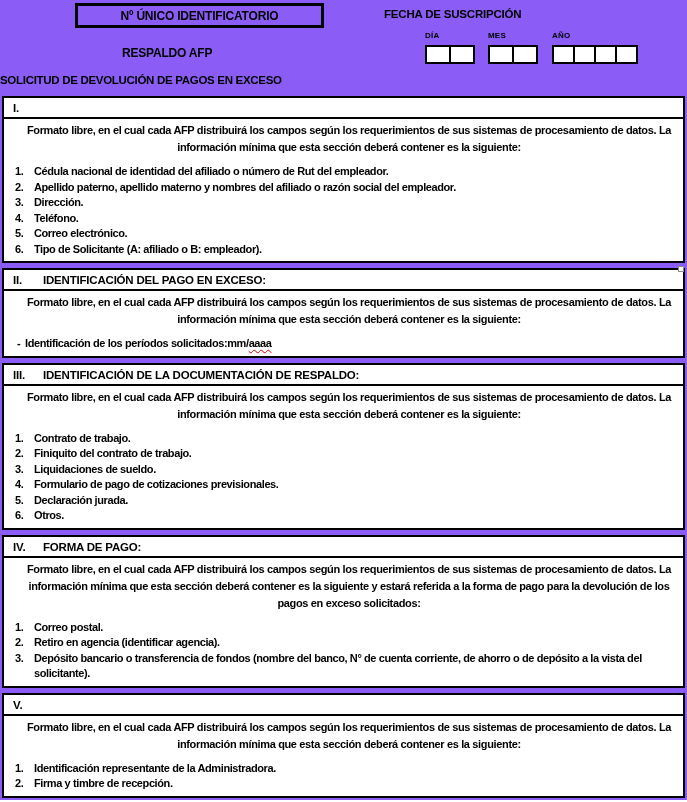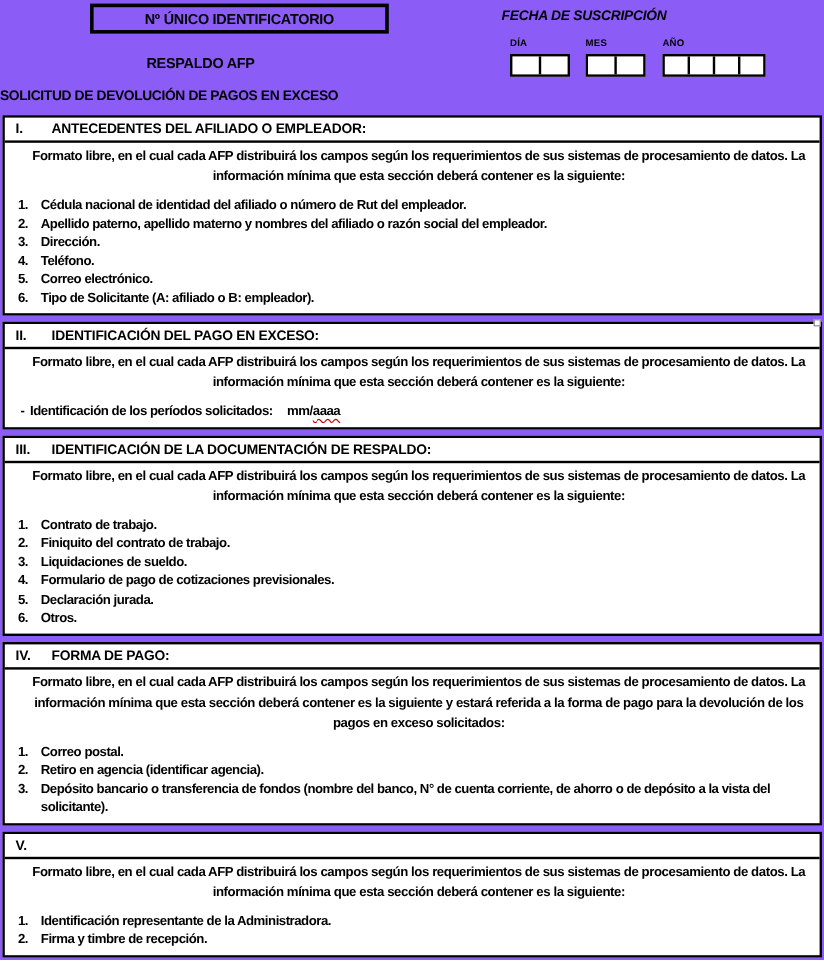--- a/index.html
+++ b/index.html
@@ -16,21 +16,21 @@
   }
 
   
   .top-header { position: relative; height: 96px; }
   .uid-box {
     position: absolute; left: 75px; top: 3px; width: 249px; height: 25px;
     border: 3px solid #000;
     display: flex; align-items: center; justify-content: center;
     font-size: 12px; letter-spacing: -0.2px;
   }
-  .fecha-label { position: absolute; left: 418px; top: 8px; font-size: 11.5px; letter-spacing: -0.2px; font-style: italic; }
+  .fecha-label { position: absolute; left: 384px; top: 8px; font-size: 11.5px; letter-spacing: -0.2px; }
   .logo-label  { position: absolute; left: 122px; top: 46px; font-size: 12px; letter-spacing: -0.2px; }
   .date-group  { position: absolute; top: 31px; text-align: left; }
   .date-group .lbl { display: block; font-size: 8px; line-height: 10px; margin-bottom: 4px; letter-spacing: 0.2px; }
   .date-cells {
     display: flex; height: 19px; border: 2px solid #000; background: #fff;
   }
   .date-cell { flex: 1; border-left: 2px solid #000; }
   .date-cell:first-child { border-left: none; }
   .form-title {
     position: absolute; left: 0; right: 0; top: 74px;
@@ -54,21 +54,21 @@
   .items { margin-top: 8px; }
   .item {
     display: flex; align-items: baseline;
     padding-left: 11px;
     font-size: 11px; line-height: 15.5px; letter-spacing: -0.4px;
   }
   .item-marker { flex: none; width: 19px; }
   .item-text { flex: 1; padding-right: 18px; }
   .dash-row { padding-left: 13px; }
   .dash-marker { flex: none; width: 8px; }
-  .value { margin-left: 12px; white-space: nowrap; }
+  .value { white-space: nowrap; }
   .misspelled {
     text-decoration: underline;
     text-decoration-style: wavy;
     text-decoration-color: #cc0000;
     text-decoration-thickness: 1px;
     text-underline-offset: 2px;
   }
   .anchor-handle {
     position: absolute; top: -4px; right: -1px;
     width: 6px; height: 6px;
@@ -116,21 +116,20 @@
       </div>
     </div>
 
     <div class="form-title">SOLICITUD DE DEVOLUCIÓN DE PAGOS EN EXCESO</div>
   </div>
 
   <div>
       <div class="section">
         <div class="section-header">
           <span class="section-number">I.</span>
-          <span class="section-title">ANTECEDENTES DEL AFILIADO O EMPLEADOR:</span>
         </div>
         <div class="section-body">
           <div class="paragraph">Formato libre, en el cual cada AFP distribuirá los campos según los requerimientos de sus sistemas de procesamiento de datos. La información mínima que esta sección deberá contener es la siguiente:</div>
           <div class="items">
             <div class="item">
               <span class="item-marker">1.</span>
               <span class="item-text">Cédula nacional de identidad del afiliado o número de Rut del empleador.</span>
             </div>
             <div class="item">
               <span class="item-marker">2.</span>

